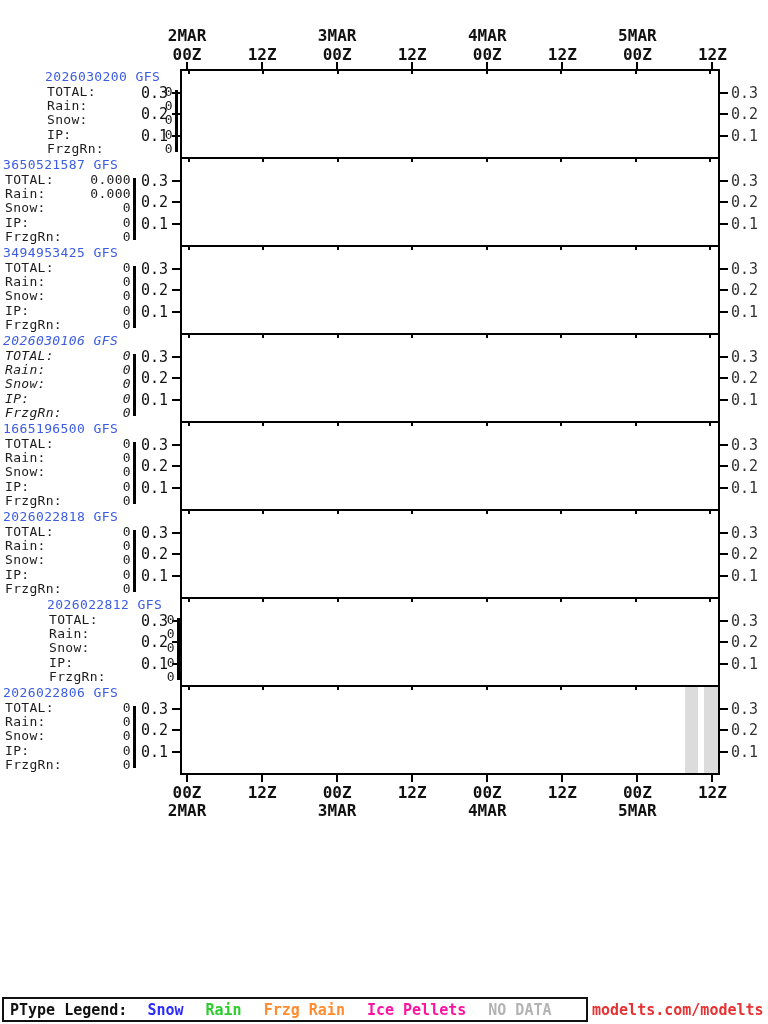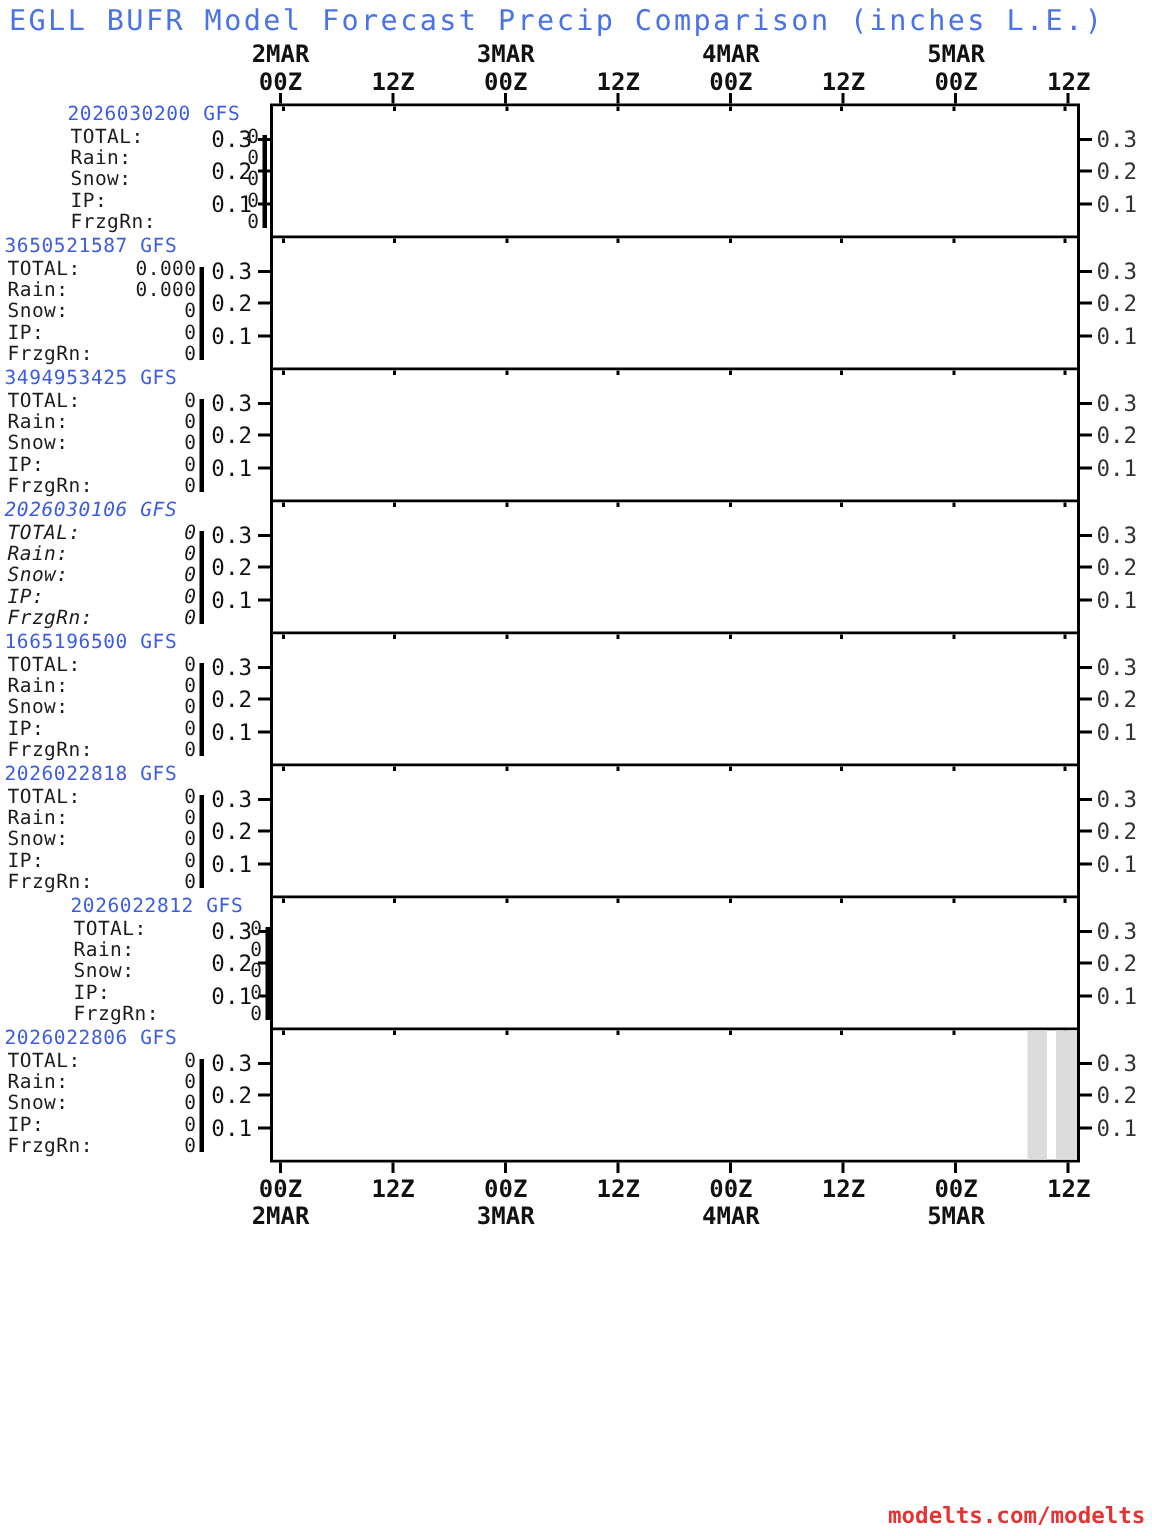--- a/index.html
+++ b/index.html
@@ -45,21 +45,20 @@
             font-size:15px; font-weight:bold; white-space:nowrap; overflow:hidden; }
   #legend-title { margin-left:6px; margin-right:20px; color:#111; }
   #legend-items { display:flex; gap:22px; }
   #footer-link { position:absolute; left:592px; top:1001px; font-size:15px; font-weight:bold; }
 </style>
 </head>
 <body>
 
 <div id="page">
 
-  <div id="title" style="color: rgb(74, 115, 232);">EGLL BUFR Model Forecast Precip Comparison (inches L.E.)</div>
 
   <div id="top-axis" class="axis">
       <div class="tick" style="left: 1.3%; top: 62px;"></div>
       <div class="hour-label" style="left: 1.3%; top: 45px;">00Z</div>
       <div class="tick" style="left: 15.2%; top: 62px;"></div>
       <div class="hour-label" style="left: 15.2%; top: 45px;">12Z</div>
       <div class="tick" style="left: 29.1%; top: 62px;"></div>
       <div class="hour-label" style="left: 29.1%; top: 45px;">00Z</div>
       <div class="tick" style="left: 43%; top: 62px;"></div>
       <div class="hour-label" style="left: 43%; top: 45px;">12Z</div>
@@ -485,16 +484,26 @@
       <div class="tick" style="left: 84.7%; top: 0px;"></div>
       <div class="hour-label" style="left: 84.7%; top: 8px;">00Z</div>
       <div class="tick" style="left: 98.6%; top: 0px;"></div>
       <div class="hour-label" style="left: 98.6%; top: 8px;">12Z</div>
       <div class="date-label" style="left: 1.3%; top: 26px;">2MAR</div>
       <div class="date-label" style="left: 29.1%; top: 26px;">3MAR</div>
       <div class="date-label" style="left: 56.9%; top: 26px;">4MAR</div>
       <div class="date-label" style="left: 84.7%; top: 26px;">5MAR</div>
     </div>
 
+  <div id="legend">
+    <span id="legend-title">PType Legend:</span>
+    <span id="legend-items">
+        <span style="color: rgb(43, 43, 255);">Snow</span>
+        <span style="color: rgb(46, 204, 46);">Rain</span>
+        <span style="color: rgb(255, 140, 46);">Frzg Rain</span>
+        <span style="color: rgb(255, 18, 160);">Ice Pellets</span>
+        <span style="color: rgb(179, 179, 179);">NO DATA</span>
+      </span>
+  </div>
 
   <div id="footer-link" style="color: rgb(230, 50, 50);">modelts.com/modelts</div>
 
 </div>
 
 </body></html>

